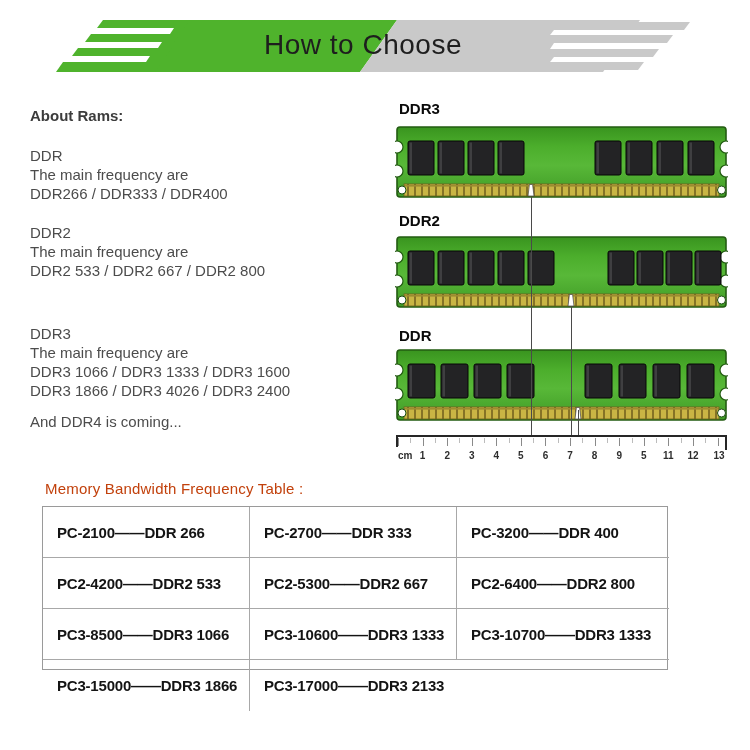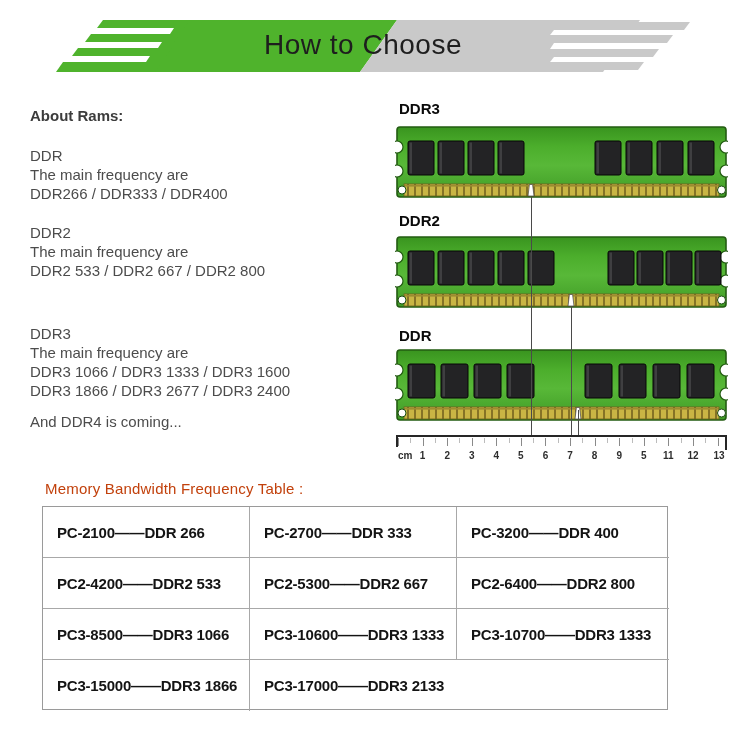--- a/index.html
+++ b/index.html
@@ -26,21 +26,21 @@
   #ruler{position:absolute;left:395px;top:435px;width:333px;height:34px;}
   #ruler .topline{position:absolute;left:1px;top:0;width:330px;height:2px;background:#262626;}
   #ruler .bracket{position:absolute;top:0;width:2px;background:#262626;}
   #ruler .tick{position:absolute;top:3px;width:1px;}
   #ruler .num{position:absolute;top:15px;font-size:10px;font-weight:700;color:#2e2e2e;
     transform:translateX(-50%);}
   #ruler .unit{position:absolute;top:15px;left:3px;font-size:10px;font-weight:700;color:#2e2e2e;}
 
   
   #table-title{position:absolute;left:45px;top:480px;font-size:15px;color:#c2410c;letter-spacing:.2px;}
-  #freq-table{position:absolute;left:42px;top:506px;width:626px;height:204px;
+  #freq-table{position:absolute;left:42px;top:506px;width:626px;height:164px;
     display:grid;grid-template-columns:207px 207px 212px;grid-auto-rows:51px;
     border:1.5px solid #9a9a9a;box-sizing:border-box;background:#fff;}
   #freq-table .cell{display:flex;align-items:center;padding-left:14px;box-sizing:border-box;
     border-right:1px solid #a8a8a8;border-bottom:1px solid #a8a8a8;
     font-size:15px;font-weight:700;color:#141414;letter-spacing:-0.2px;white-space:nowrap;}
   #freq-table .cell.lastcol{border-right:none;text-align:center;}
   #freq-table .cell.lastrow{border-bottom:none;}
 </style>
 </head>
 <body>
@@ -70,21 +70,21 @@
     <polygon points="596,35 673,35 667,43 590,43" fill="#c9c9c9"></polygon>
     <polygon points="586,49 659,49 653,57 580,57" fill="#c9c9c9"></polygon>
     <polygon points="574,62 644,62 638,70 568,70" fill="#c9c9c9"></polygon>
   </svg>
   <div id="banner-title">How to Choose</div>
 
   <div id="about-heading">About Rams:</div>
   <div id="about-paras">
       <div class="para" style="top: 146px;"><div>DDR</div><div>The main frequency are</div><div>DDR266 / DDR333 / DDR400</div></div>
       <div class="para" style="top: 223px;"><div>DDR2</div><div>The main frequency are</div><div>DDR2 533 / DDR2 667 / DDR2 800</div></div>
-      <div class="para" style="top: 324px;"><div>DDR3</div><div>The main frequency are</div><div>DDR3 1066 / DDR3 1333 / DDR3 1600</div><div>DDR3 1866 / DDR3 2677 / DDR3 2400</div></div>
+      <div class="para" style="top: 324px;"><div>DDR3</div><div>The main frequency are</div><div>DDR3 1066 / DDR3 1333 / DDR3 1600</div><div>DDR3 1866 / DDR3 4026 / DDR3 2400</div></div>
       <div class="para" style="top: 412px;"><div>And DDR4 is coming...</div></div>
     </div>
 
   <div id="modules">
       <div class="module-label" style="top: 100px;">DDR3</div>
       <div class="stick" style="top: 125px;"><svg width="333" height="78" viewBox="0 0 333 78">
  <defs>
   <linearGradient id="pcb0" x1="0" y1="0" x2="0" y2="1">
    <stop offset="0" stop-color="#39941f"></stop>
               <stop offset="0.28" stop-color="#4cae2c"></stop>

